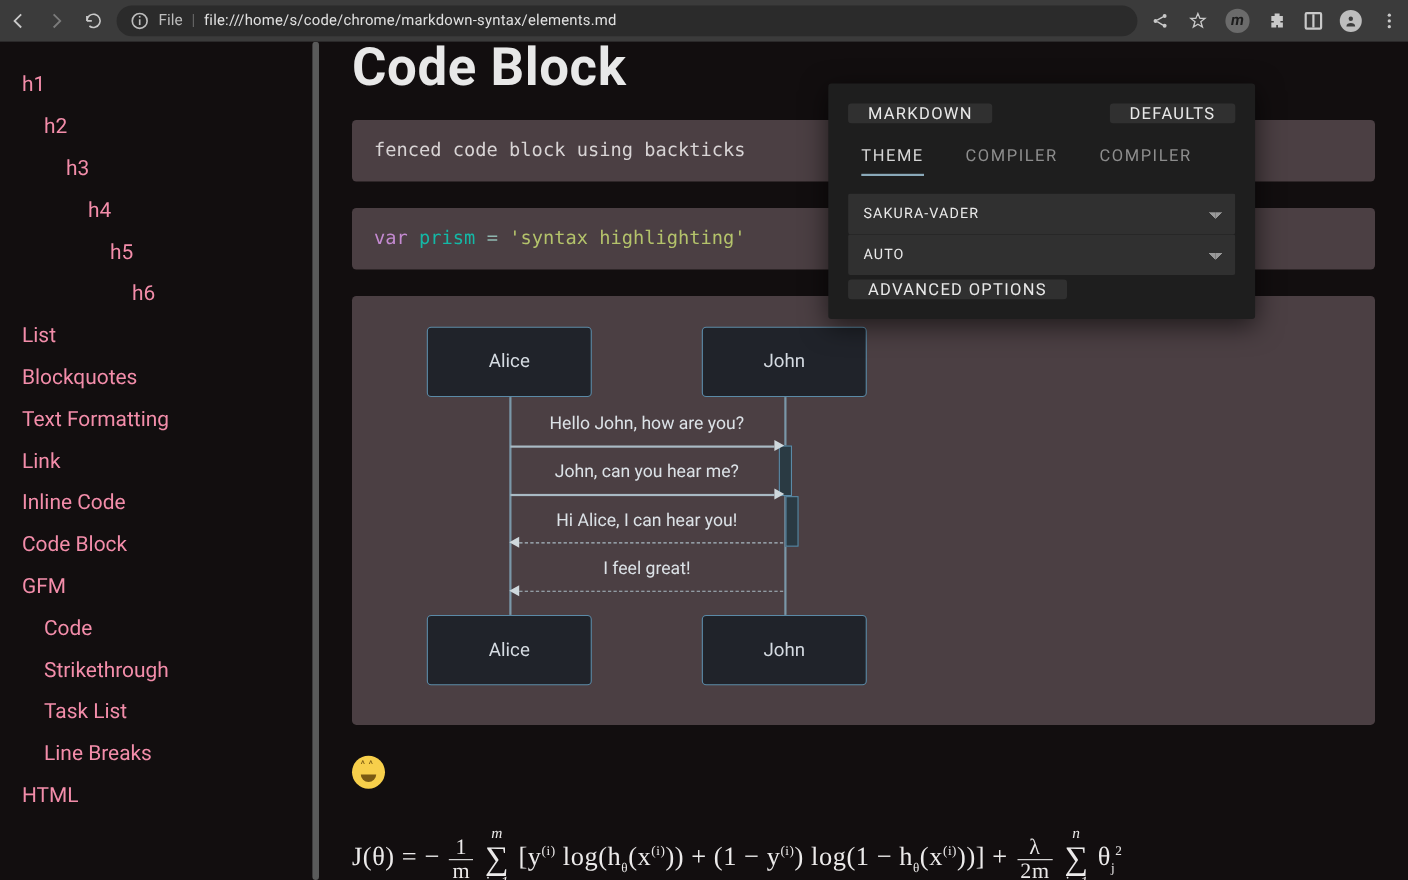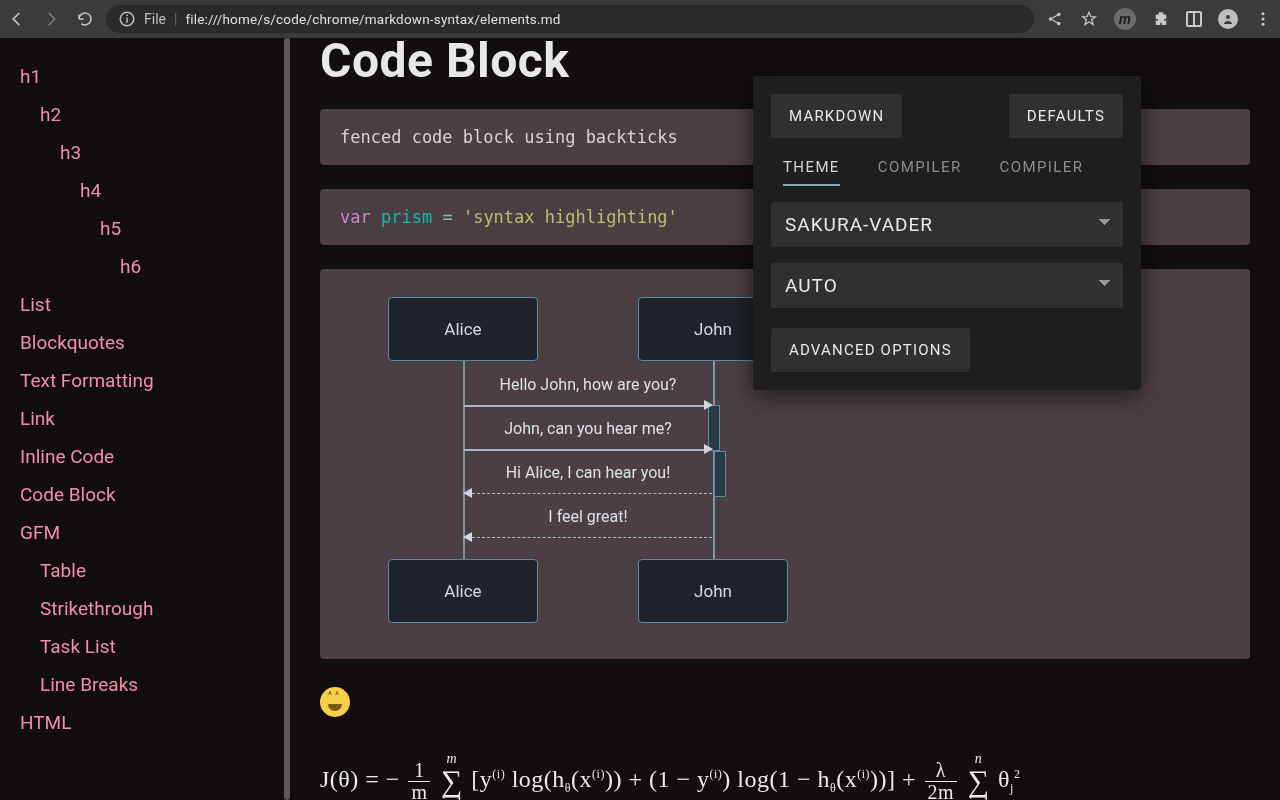--- a/index.html
+++ b/index.html
@@ -64,25 +64,25 @@
   .math-row .sum{ display:inline-block; text-align:center; vertical-align:middle; font-size:14px; line-height:1; margin:0 2px;}
   .math-row .sum .top{ display:block; font-style:italic;}
   .math-row .sum .sym{ display:block; font-size:30px;}
   .math-row .sum .bot{ display:block; font-style:italic;}
   .math-row sup{ font-size:12px; vertical-align:super;}
   .math-row sub{ font-size:12px; vertical-align:sub;}
 
   
   .popup { position:absolute; top:38px; right:139px; width:388px; background:#1e1e1e; border-radius:3px; box-shadow:0 6px 24px rgba(0,0,0,0.6); padding:18px 18px 18px 18px; color:#e9e9e9; z-index:50;}
   .popup-row1{ display:flex; justify-content:space-between; margin-bottom:14px;}
-  .popup-btn{ background:#303030; border:none; color:#e9e9e9; font-size:15px; letter-spacing:1.2px; padding:13px 18px; border-radius:3px; cursor:pointer; font-family:inherit;}
+  .popup-btn{ background:#303030; border:none; color:#e9e9e9; font-size:15px; letter-spacing:1.2px; padding:0 18px; border-radius:3px; cursor:pointer; font-family:inherit;}
   .popup-tabs{ display:flex; gap:38px; padding:6px 12px 0 12px; margin-bottom:16px;}
   .popup-tab{ color:#8d8d8d; font-size:15px; letter-spacing:1.4px; padding-bottom:8px; cursor:pointer;}
   .popup-tab.active{ color:#d5d5d5; border-bottom:2px solid #8aa9b9;}
-  .popup-select{ width:100%; background:#303030; border:none; color:#e9e9e9; font-size:19px; letter-spacing:1px; padding:11px 14px; border-radius:2px; margin-bottom:16px; appearance:none; cursor:pointer; font-family:inherit;
+  .popup-select{ width:100%; background:#303030; border:none; color:#e9e9e9; font-size:13px; letter-spacing:1px; padding:11px 14px; border-radius:2px; margin-bottom:0; appearance:none; cursor:pointer; font-family:inherit;
     background-image: linear-gradient(45deg, transparent 50%, #999 50%), linear-gradient(135deg, #999 50%, transparent 50%);
     background-position: calc(100% - 18px) 17px, calc(100% - 12px) 17px;
     background-size: 6px 6px, 6px 6px;
     background-repeat: no-repeat;}
   .popup-row2{ display:flex; justify-content:flex-start; margin-top:4px;}
 </style>
 </head>
 <body>
 
 <div class="chrome-bar">
@@ -162,21 +162,21 @@
         <a class="indent-3">h4</a>
         <a class="indent-4">h5</a>
         <a class="indent-5">h6</a>
         <a class="indent-0">List</a>
         <a class="indent-0">Blockquotes</a>
         <a class="indent-0">Text Formatting</a>
         <a class="indent-0">Link</a>
         <a class="indent-0">Inline Code</a>
         <a class="indent-0">Code Block</a>
         <a class="indent-0">GFM</a>
-        <a class="indent-1">Table</a>
+        <a class="indent-1">Code</a>
         <a class="indent-1">Strikethrough</a>
         <a class="indent-1">Task List</a>
         <a class="indent-1">Line Breaks</a>
         <a class="indent-0">HTML</a>
       </div>
   </nav>
 
   <main class="content">
     <h1 class="page-title">Code Block</h1>
 

